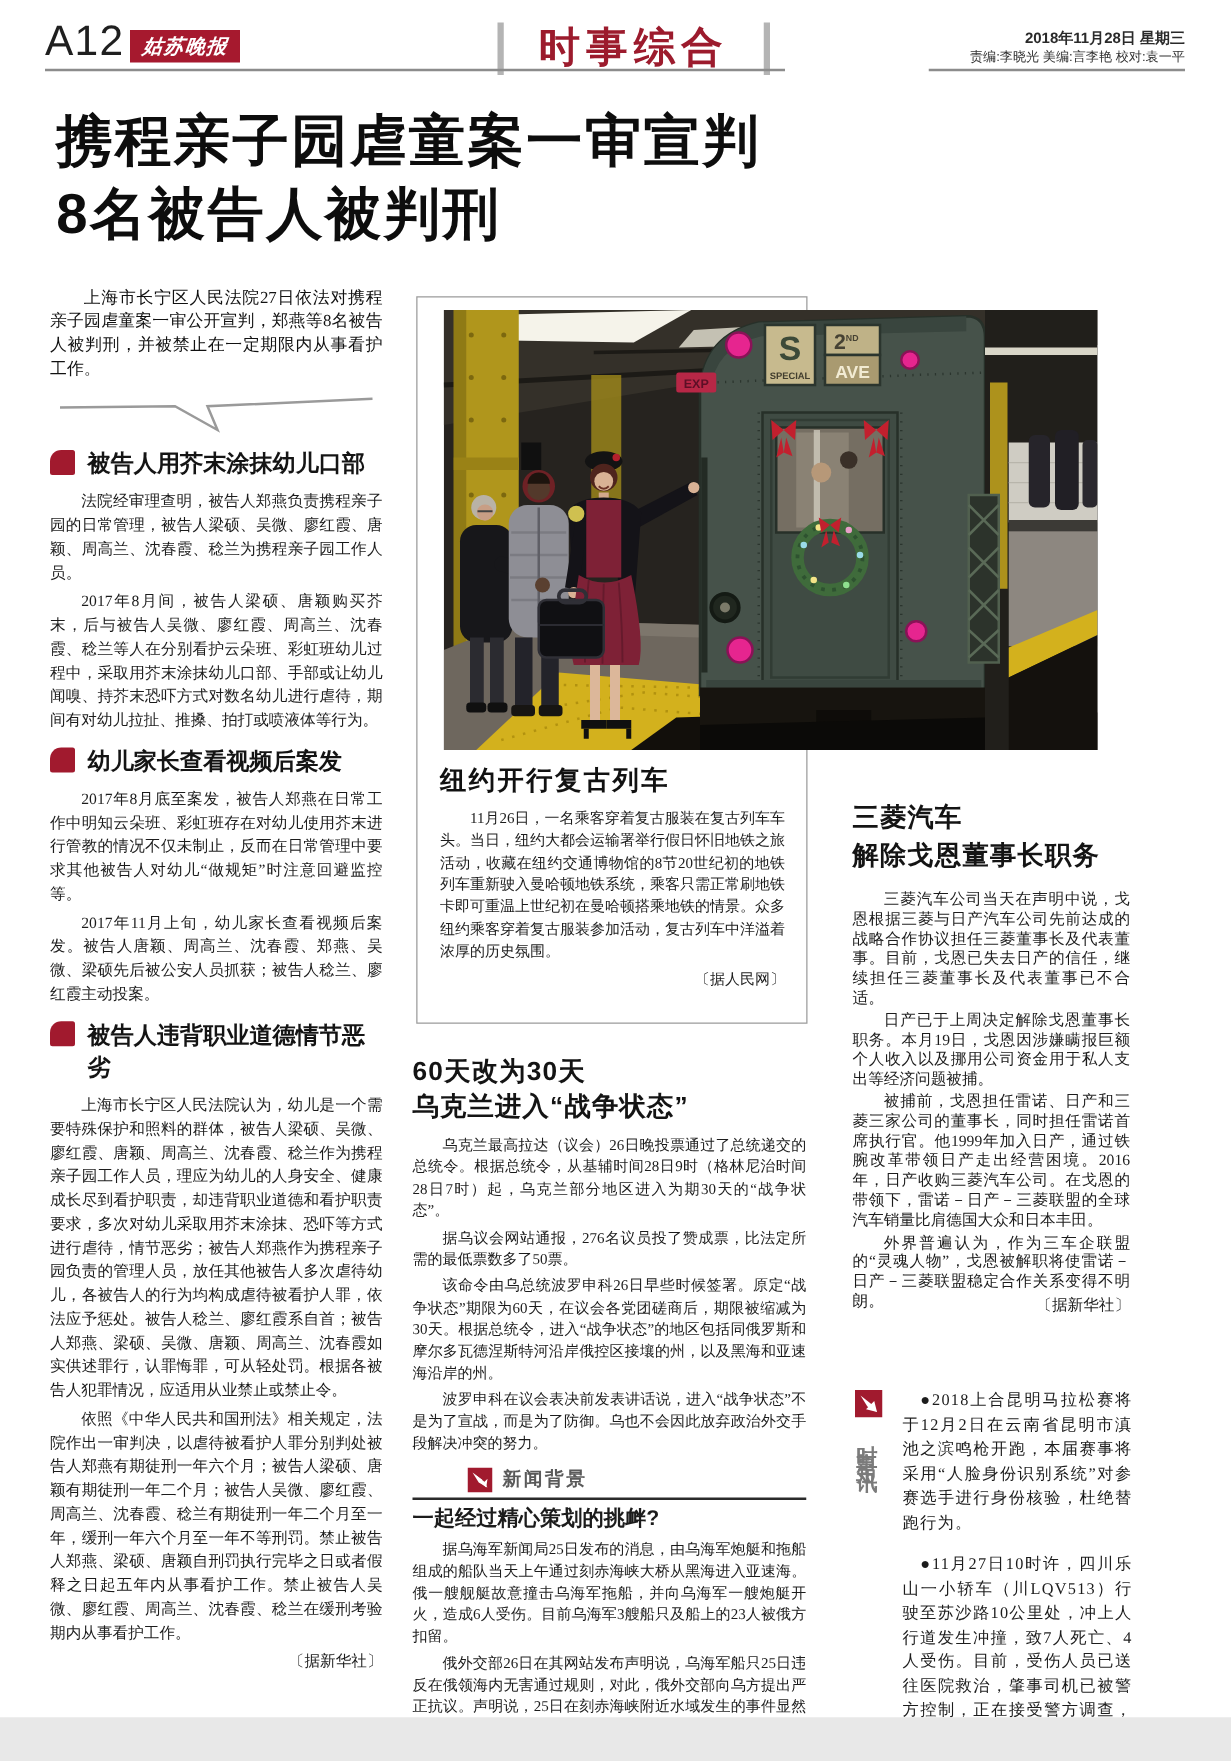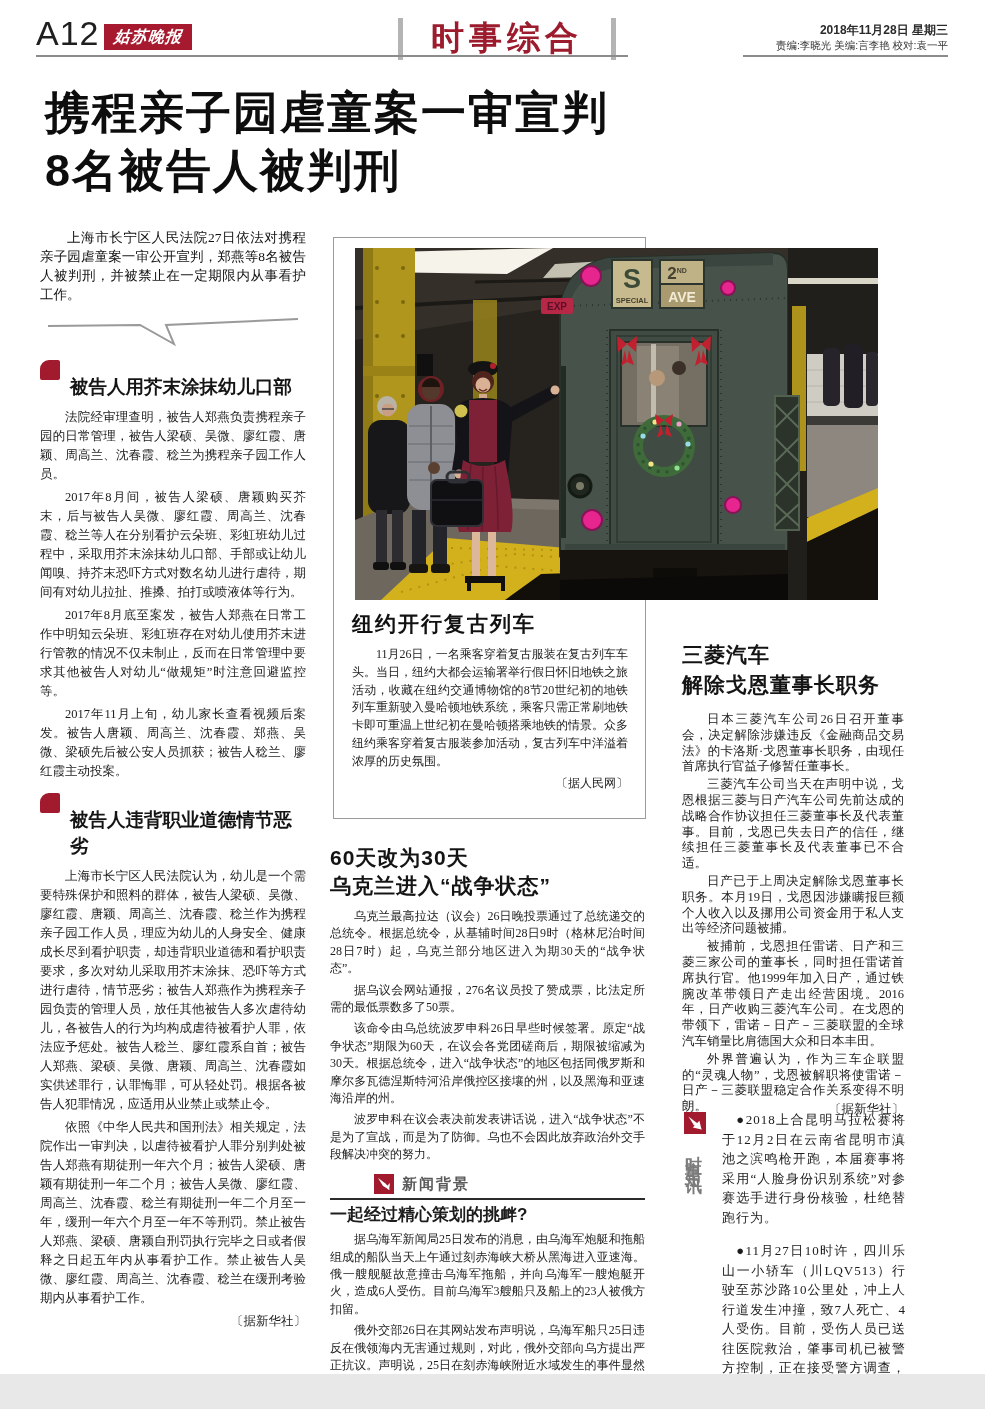--- a/index.html
+++ b/index.html
@@ -26,21 +26,21 @@
             font-weight:bold;color:#0d0d0d;line-height:58px;font-size:45px;letter-spacing:2px;}
   
   .p{text-align:justify;text-indent:2em;margin:0 0 4px 0;}
   .attrib{text-align:right;}
   
   .col-left{position:absolute;left:40px;top:228px;width:266px;font-size:12.5px;line-height:19px;}
   .intro{font-size:13.5px;line-height:19px;text-align:justify;text-indent:2em;color:#111;}
   .tail-svg{display:block;margin:6px 0 2px 0;}
   .sec-head{display:flex;align-items:flex-start;gap:10px;margin:10px 0 8px 0;}
   .sec-sq{width:20px;height:20px;background:#a11a2e;border-radius:9px 2px 2px 2px;flex:none;margin-top:2px;}
-  .sec-head b{font-family:"Liberation Sans",sans-serif;font-size:18.5px;line-height:26px;color:#141414;margin-top:16px;}
+  .sec-head b{font-family:"Liberation Sans",sans-serif;font-size:18.5px;line-height:26px;color:#141414;}
   
   .photo-frame{position:absolute;left:333px;top:237px;width:311px;height:580px;border:1px solid #9b9b9b;}
   .photo{position:absolute;left:355px;top:248px;width:523px;height:352px;}
   .cap-title{position:absolute;left:352px;top:610px;font-size:21px;font-weight:bold;color:#111;
              letter-spacing:2px;}
   .cap-body{position:absolute;left:352px;top:646px;width:276px;font-size:12px;line-height:17.8px;}
   .ukr{position:absolute;left:330px;top:844px;width:315px;font-size:12px;line-height:17.4px;}
   .ukr h2{margin:0 0 8px 0;font-family:"Liberation Sans",sans-serif;font-size:21px;
           line-height:28px;color:#141414;letter-spacing:1px;}
   .bg-label-row{display:flex;align-items:center;gap:8px;margin:10px 0 0 0;padding-left:44px;}
@@ -94,20 +94,24 @@
       <polyline points="8,16 100,15 134,34 126,15 258,9" fill="none" stroke="#9a9a9a" stroke-width="2"></polyline>
     </svg>
 
     <div class="sec-head">
       <div class="sec-sq"></div>
       <b>被告人用芥末涂抹幼儿口部</b>
     </div>
     <p class="p">法院经审理查明，被告人郑燕负责携程亲子园的日常管理，被告人梁硕、吴微、廖红霞、唐颖、周高兰、沈春霞、稔兰为携程亲子园工作人员。</p>
     <p class="p">2017年8月间，被告人梁硕、唐颖购买芥末，后与被告人吴微、廖红霞、周高兰、沈春霞、稔兰等人在分别看护云朵班、彩虹班幼儿过程中，采取用芥末涂抹幼儿口部、手部或让幼儿闻嗅、持芥末恐吓方式对数名幼儿进行虐待，期间有对幼儿拉扯、推搡、拍打或喷液体等行为。</p>
 
+    <div class="sec-head">
+      <div class="sec-sq"></div>
+      <b>幼儿家长查看视频后案发</b>
+    </div>
     <p class="p">2017年8月底至案发，被告人郑燕在日常工作中明知云朵班、彩虹班存在对幼儿使用芥末进行管教的情况不仅未制止，反而在日常管理中要求其他被告人对幼儿“做规矩”时注意回避监控等。</p>
     <p class="p">2017年11月上旬，幼儿家长查看视频后案发。被告人唐颖、周高兰、沈春霞、郑燕、吴微、梁硕先后被公安人员抓获；被告人稔兰、廖红霞主动投案。</p>
 
     <div class="sec-head">
       <div class="sec-sq"></div>
       <b>被告人违背职业道德情节恶劣</b>
     </div>
     <p class="p">上海市长宁区人民法院认为，幼儿是一个需要特殊保护和照料的群体，被告人梁硕、吴微、廖红霞、唐颖、周高兰、沈春霞、稔兰作为携程亲子园工作人员，理应为幼儿的人身安全、健康成长尽到看护职责，却违背职业道德和看护职责要求，多次对幼儿采取用芥末涂抹、恐吓等方式进行虐待，情节恶劣；被告人郑燕作为携程亲子园负责的管理人员，放任其他被告人多次虐待幼儿，各被告人的行为均构成虐待被看护人罪，依法应予惩处。被告人稔兰、廖红霞系自首；被告人郑燕、梁硕、吴微、唐颖、周高兰、沈春霞如实供述罪行，认罪悔罪，可从轻处罚。根据各被告人犯罪情况，应适用从业禁止或禁止令。</p>
 
     <p class="p">依照《中华人民共和国刑法》相关规定，法院作出一审判决，以虐待被看护人罪分别判处被告人郑燕有期徒刑一年六个月；被告人梁硕、唐颖有期徒刑一年二个月；被告人吴微、廖红霞、周高兰、沈春霞、稔兰有期徒刑一年二个月至一年，缓刑一年六个月至一年不等刑罚。禁止被告人郑燕、梁硕、唐颖自刑罚执行完毕之日或者假释之日起五年内从事看护工作。禁止被告人吴微、廖红霞、周高兰、沈春霞、稔兰在缓刑考验期内从事看护工作。</p>
@@ -338,21 +342,20 @@
     <p class="p">据乌海军新闻局25日发布的消息，由乌海军炮艇和拖船组成的船队当天上午通过刻赤海峡大桥从黑海进入亚速海。俄一艘舰艇故意撞击乌海军拖船，并向乌海军一艘炮艇开火，造成6人受伤。目前乌海军3艘船只及船上的23人被俄方扣留。</p>
     <p class="p">俄外交部26日在其网站发布声明说，乌海军船只25日违反在俄领海内无害通过规则，对此，俄外交部向乌方提出严正抗议。声明说，25日在刻赤海峡附近水域发生的事件显然是一起经过精心策划的挑衅，其目的是加剧该地区紧张局势，为他国加紧对俄制裁制造借口，同时转移乌国内对其内政问题的关注。</p>
 
   </div>
 
   <div class="mits">
     <h2>
       <span>三菱汽车</span><br>
       <span>解除戈恩董事长职务</span>
     </h2>
-    <p class="p">日本三菱汽车公司26日召开董事会，决定解除涉嫌违反《金融商品交易法》的卡洛斯·戈恩董事长职务，由现任首席执行官益子修暂任董事长。</p>
     <p class="p">三菱汽车公司当天在声明中说，戈恩根据三菱与日产汽车公司先前达成的战略合作协议担任三菱董事长及代表董事。目前，戈恩已失去日产的信任，继续担任三菱董事长及代表董事已不合适。</p>
     <p class="p">日产已于上周决定解除戈恩董事长职务。本月19日，戈恩因涉嫌瞒报巨额个人收入以及挪用公司资金用于私人支出等经济问题被捕。</p>
     <p class="p">被捕前，戈恩担任雷诺、日产和三菱三家公司的董事长，同时担任雷诺首席执行官。他1999年加入日产，通过铁腕改革带领日产走出经营困境。2016年，日产收购三菱汽车公司。在戈恩的带领下，雷诺－日产－三菱联盟的全球汽车销量比肩德国大众和日本丰田。</p>
     <p class="p">外界普遍认为，作为三车企联盟的“灵魂人物”，戈恩被解职将使雷诺－日产－三菱联盟稳定合作关系变得不明朗。</p>
     <div class="attrib attrib-inline" style="margin-top:-15px;">〔据新华社〕</div>
   </div>
 
   <svg class="briefs-icon" width="22" height="22" viewBox="0 0 20 20">
     <rect width="20" height="20" fill="#a11a2e"></rect>
     <path d="M4,4 L13,11 L16,16 L9,12 Z" fill="#fff"></path>

